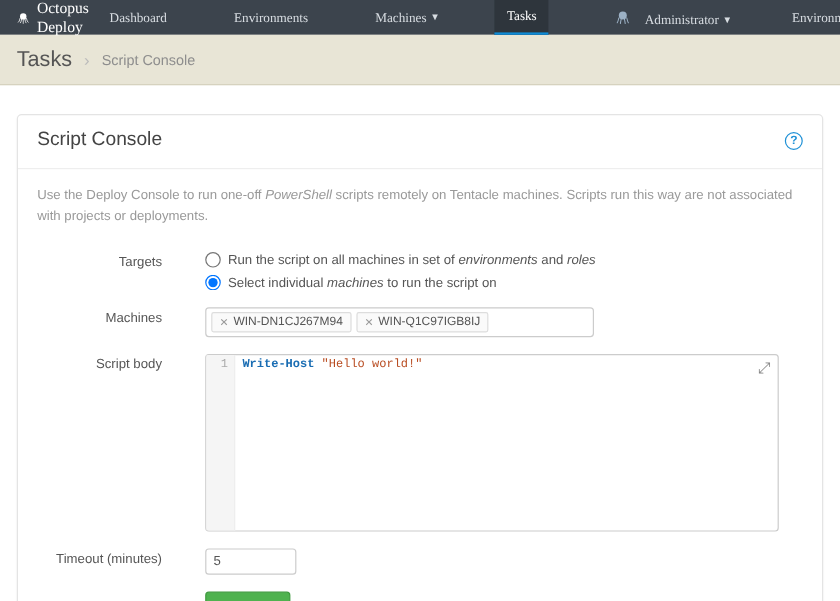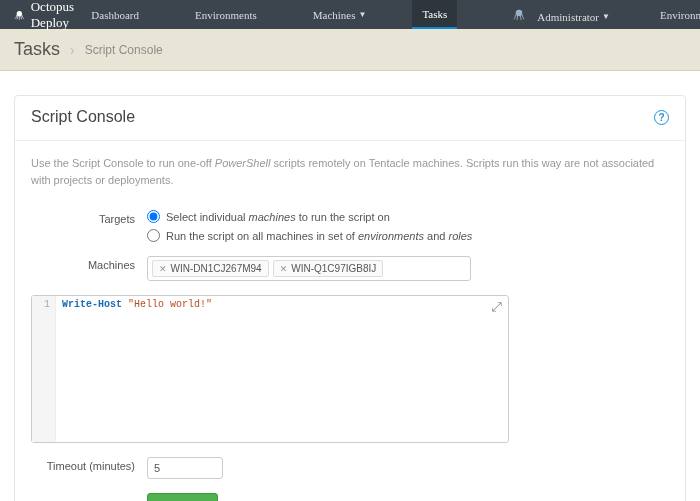--- a/index.html
+++ b/index.html
@@ -19,21 +19,21 @@
 .bc-sep { color: #bbb; font-size: 14px; }
 .bc-sub { color: #8d8d8d; font-size: 12px; }
 .page-wrap { padding: 24px 14px 14px 14px; }
 .card { border: 1px solid #e4e4e4; border-radius: 4px; background: #fff; box-shadow: 0 1px 2px rgba(0,0,0,0.02); }
 .card-header { padding: 12px 16px 14px 16px; display: flex; align-items: center; border-bottom: 1px solid #eee; }
 .card-title { font-size: 16px; color: #444; font-weight: 400; flex: 1; }
 .help-icon { color: #1e90d6; width: 15px; height: 15px; border: 1.6px solid #1e90d6; border-radius: 50%; display: inline-flex; align-items: center; justify-content: center; font-size: 10px; font-weight: 700; cursor: pointer; }
 .card-body { padding: 14px 16px 18px 16px; }
 .intro { color: #999; font-size: 11px; margin-bottom: 22px; line-height: 1.5; }
 .intro em { }
-.form-row { display: flex; align-items: flex-start; margin-bottom: 14px; }
+.form-row { display: flex; align-items: flex-start; margin-bottom: 14px; gap: 24px; }
 .form-label { width: 116px; text-align: right; padding-right: 12px; padding-top: 3px; color: #555; font-size: 11px; }
 .form-control-area { flex: 0 0 auto; }
 .radio-group { display: flex; flex-direction: column; gap: 6px; }
 .radio-line { display: flex; align-items: center; gap: 6px; color: #555; font-size: 11px; }
 .radio-line input { margin: 0; }
 .radio-line em { font-style: italic; }
 .tags-input { border: 1px solid #ccc; border-radius: 3px; padding: 3px 4px; width: 324px; display: flex; gap: 4px; background: #fff; }
 .tag { background: #fafafa; border: 1px solid #ddd; border-radius: 2px; padding: 2px 6px; font-size: 10px; color: #555; display: flex; align-items: center; gap: 4px; }
 .tag .x { color: #999; cursor: pointer; font-size: 9px; }
 .code-editor { border: 1px solid #ccc; border-radius: 3px; width: 478px; height: 148px; display: flex; background: #fff; position: relative; font-family: Consolas, "Courier New", monospace; font-size: 10px; }
@@ -95,33 +95,33 @@
 </div>
 
 <div class="page-wrap">
   <div class="card">
     <div class="card-header">
       <div class="card-title">Script Console</div>
       <div class="help-icon">?</div>
     </div>
     <div class="card-body">
       <div class="intro">
-        <span>Use the Script Console to run one-off </span><em>PowerShell</em><span> scripts remotely on Tentacle machines. Scripts run this way are not associated with projects or deployments.</span>
+        <span>Use the Deploy Console to run one-off </span><em>PowerShell</em><span> scripts remotely on Tentacle machines. Scripts run this way are not associated with projects or deployments.</span>
       </div>
 
       <div class="form-row">
         <div class="form-label">Targets</div>
         <div class="form-control-area radio-group">
           <label class="radio-line">
+            <input type="radio" name="t" style="">
+            <span><span>Run the script on all machines in set of </span><em>environments</em><span> and </span><em>roles</em></span>
+          </label>
+          <label class="radio-line">
             <input type="radio" name="t" checked="" style="">
             <span><span>Select individual </span><em>machines</em><span> to run the script on</span></span>
-          </label>
-          <label class="radio-line">
-            <input type="radio" name="t" style="">
-            <span><span>Run the script on all machines in set of </span><em>environments</em><span> and </span><em>roles</em></span>
           </label>
         </div>
       </div>
 
       <div class="form-row">
         <div class="form-label">Machines</div>
         <div class="form-control-area">
           <div class="tags-input">
             <span class="tag">
                 <span class="x">✕</span>
@@ -129,20 +129,21 @@
               </span>
             <span class="tag">
                 <span class="x">✕</span>
                 <span>WIN-Q1C97IGB8IJ</span>
               </span>
           </div>
         </div>
       </div>
 
       <div class="form-row">
+        <div class="form-label">Script body</div>
         <div class="form-control-area">
           <div class="code-editor">
             <div class="gutter">
                 <div>1</div>
               </div>
             <div class="code-body"><span class="kw">Write-Host </span><span class="str">"Hello world!"</span></div>
             <div class="fullscreen-icon">⤢</div>
           </div>
         </div>
       </div>

